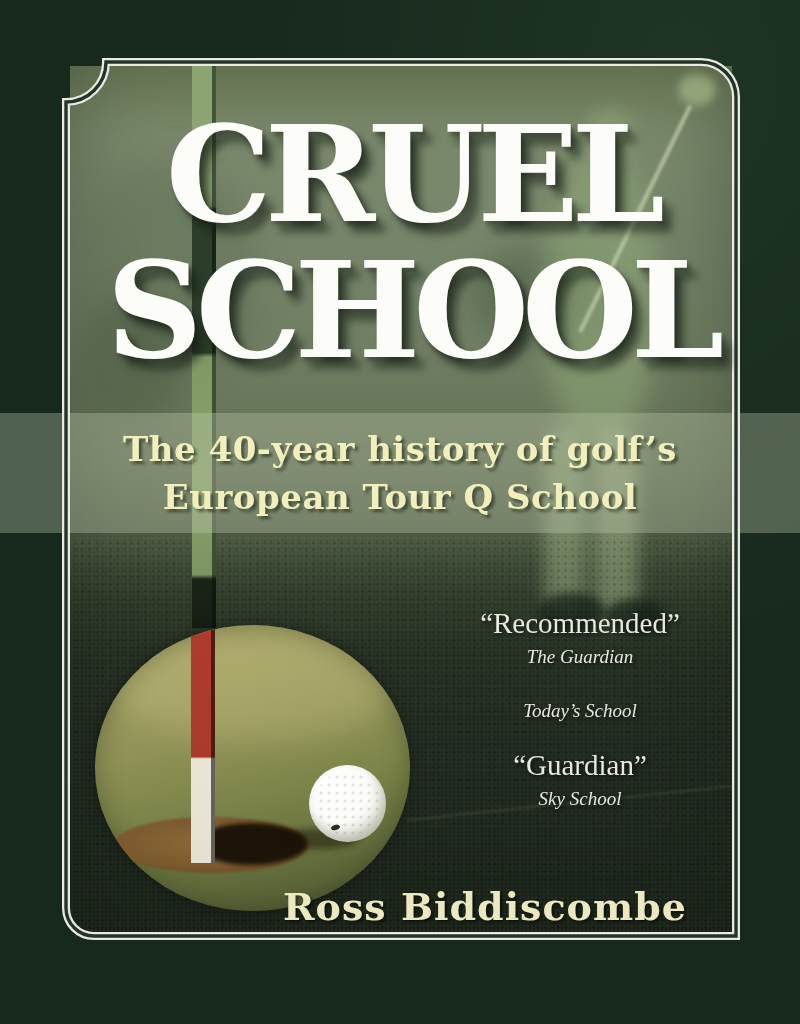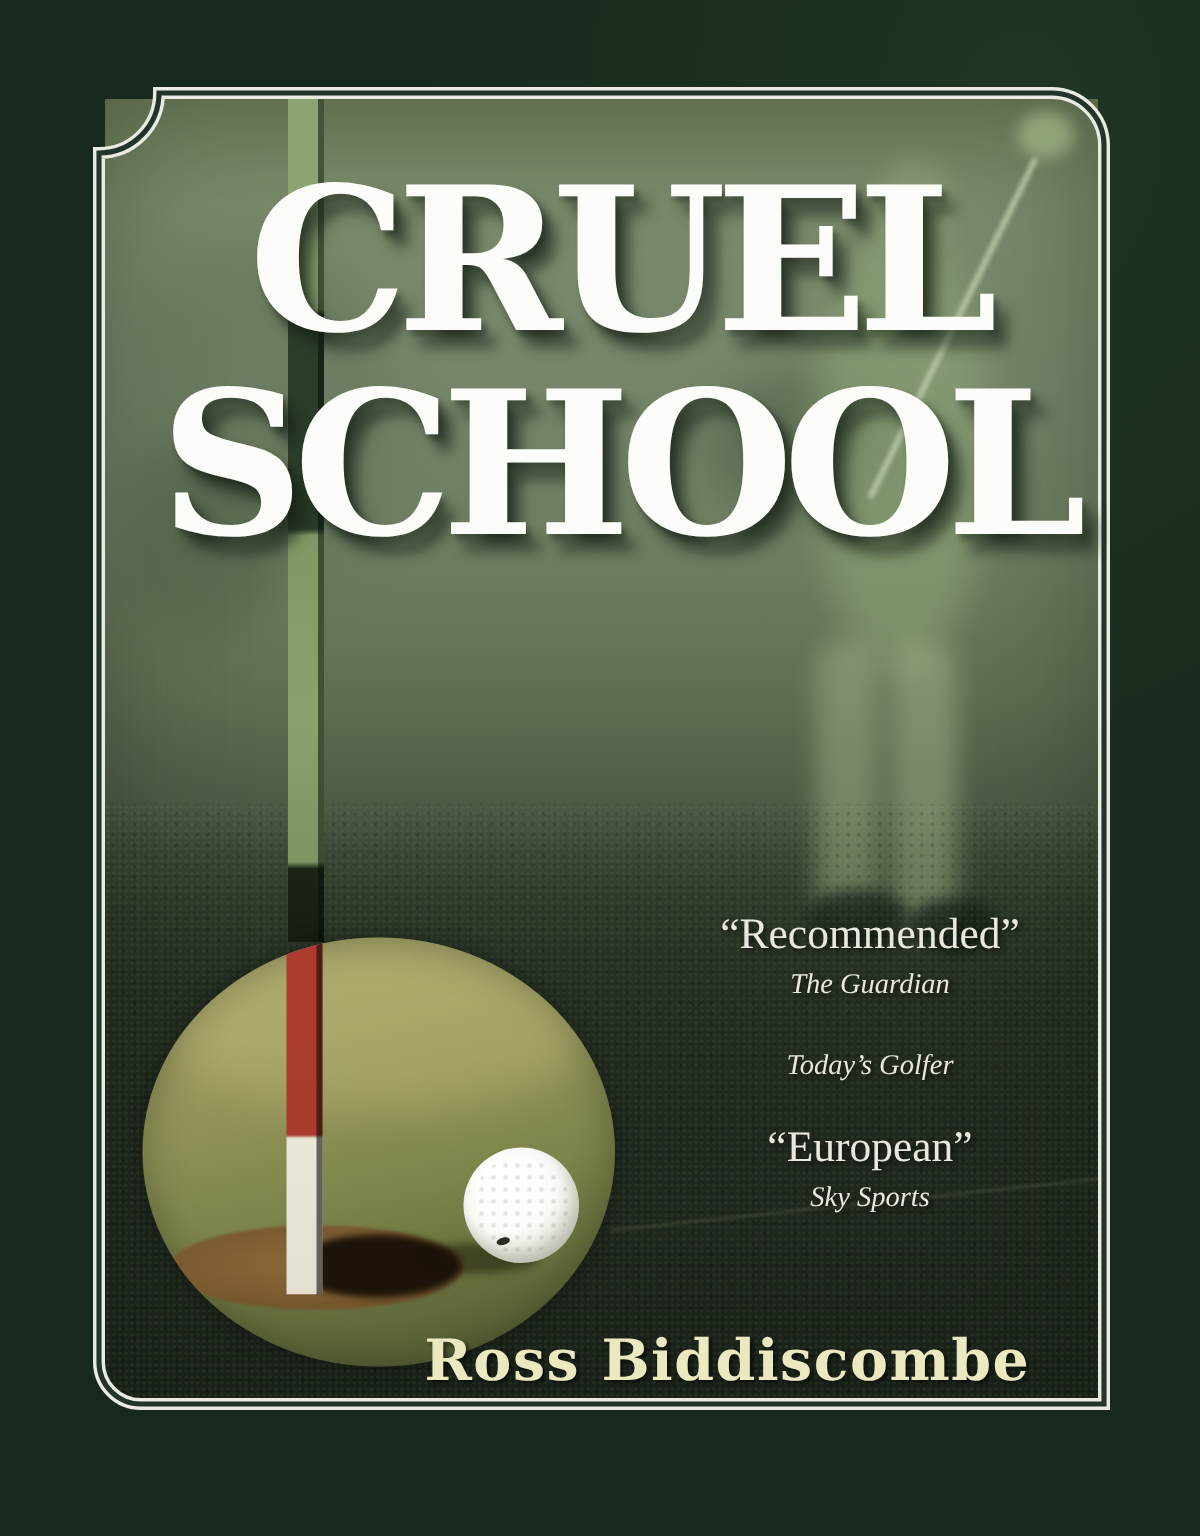--- a/index.html
+++ b/index.html
@@ -148,40 +148,44 @@
       <div class="hole-shadow"></div>
       <div class="stick-lower"></div>
       <div class="ball-shadow"></div>
       <div class="golf-ball">
         <div class="ball-dimples"></div>
         <div class="ball-mark"></div>
       </div>
     </div>
   </div>
 
+  <div class="band">
+    <span class="sub-line">The 40-year history of golf’s</span>
+    <span class="sub-line">European Tour Q School</span>
+  </div>
 
   <svg class="frame-svg" viewBox="0 0 800 1024">
     <path d="M 106 62 H 701 A 35 35 0 0 1 736 97 V 936 H 94 A 28 28 0 0 1 66 908 V 102 A 40 40 0 0 0 106 62 Z" fill="none" stroke="#e9ebe3" stroke-width="8"></path>
     <path d="M 106 62 H 701 A 35 35 0 0 1 736 97 V 936 H 94 A 28 28 0 0 1 66 908 V 102 A 40 40 0 0 0 106 62 Z" fill="none" stroke="#25342a" stroke-width="3.4"></path>
   </svg>
 
   <div class="title">
     <span class="t-line">CRUEL</span>
     <span class="t-line">SCHOOL</span>
   </div>
 
   <div class="quotes">
     <div class="quote-group">
       <div class="quote-text">“Recommended”</div>
       <div class="quote-source">The Guardian</div>
     </div>
     <div class="quote-group">
-      <div class="quote-source">Today’s Golfer</div>
+      <div class="quote-source">Today’s School</div>
     </div>
     <div class="quote-group">
-      <div class="quote-text">“European”</div>
-      <div class="quote-source">Sky Sports</div>
+      <div class="quote-text">“Guardian”</div>
+      <div class="quote-source">Sky School</div>
     </div>
   </div>
 
   <div class="author">Ross Biddiscombe</div>
 
 </div>
 
 </body></html>

